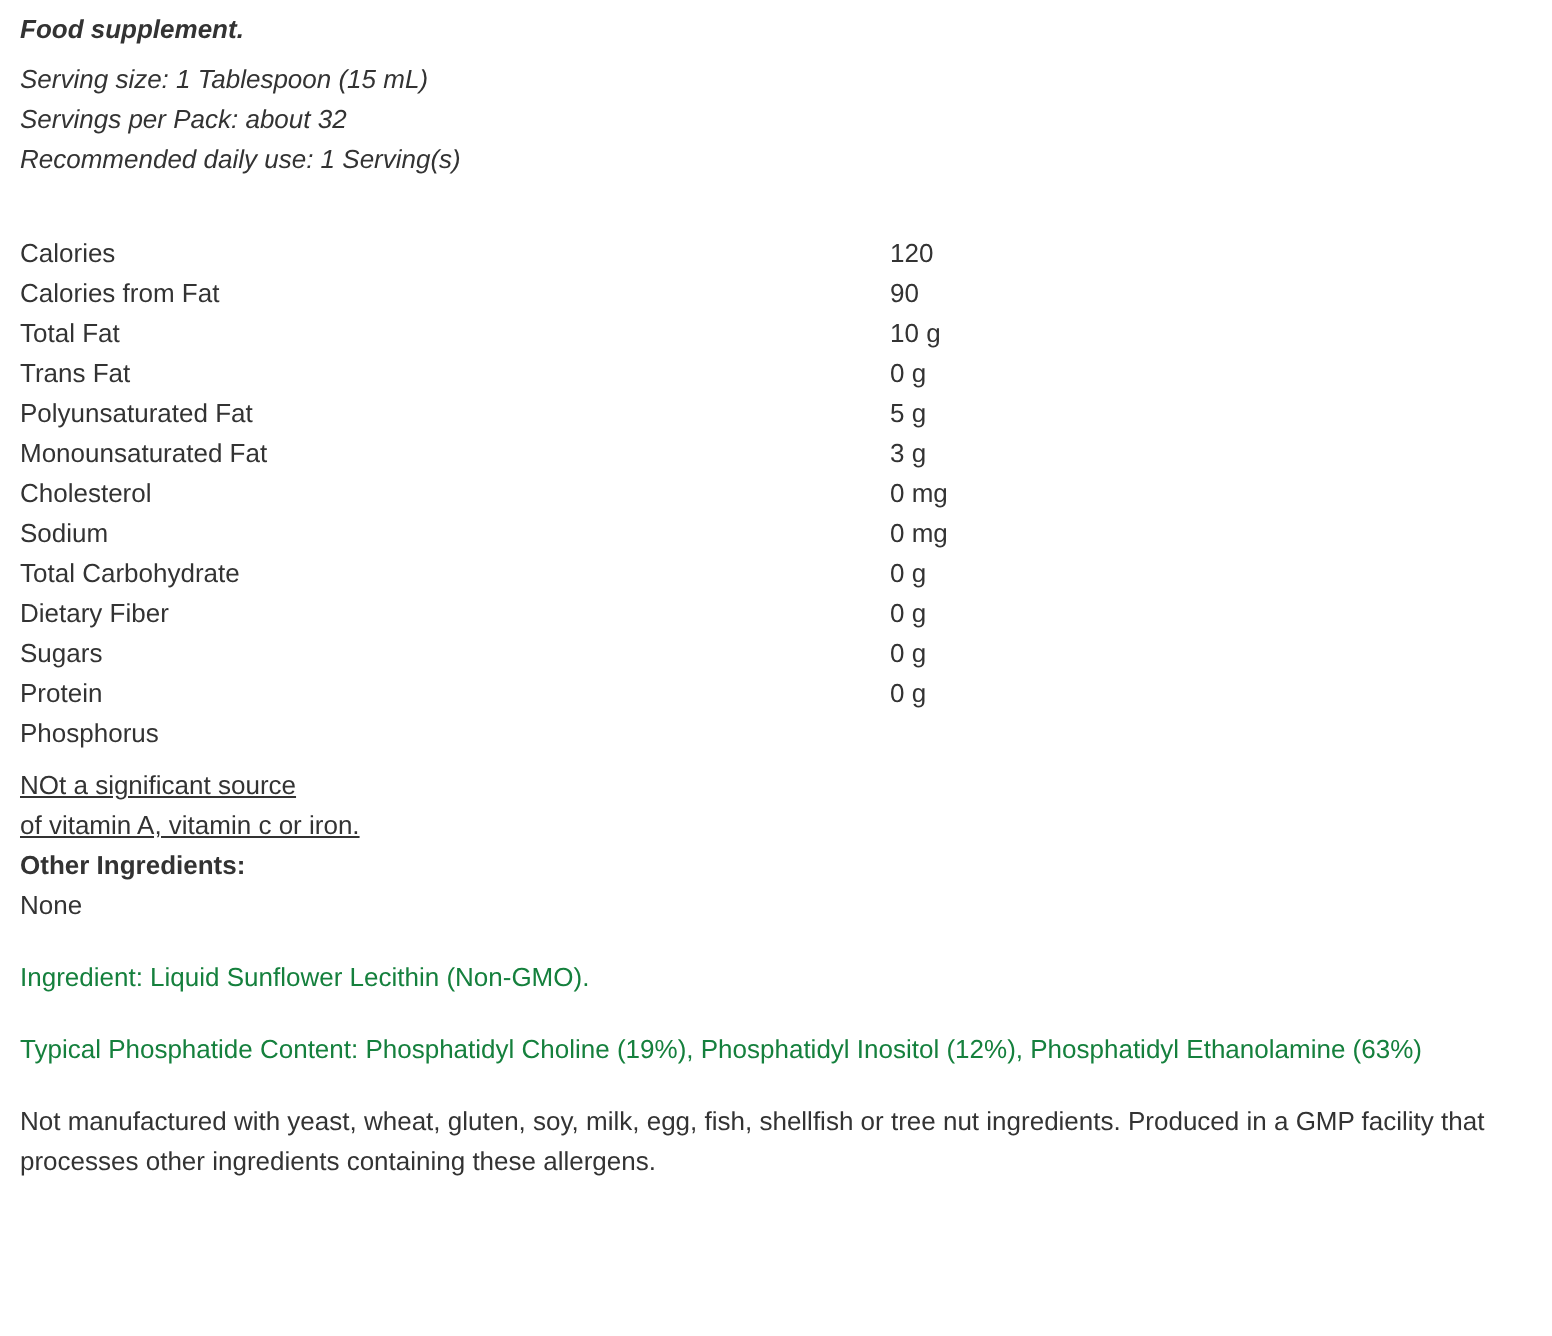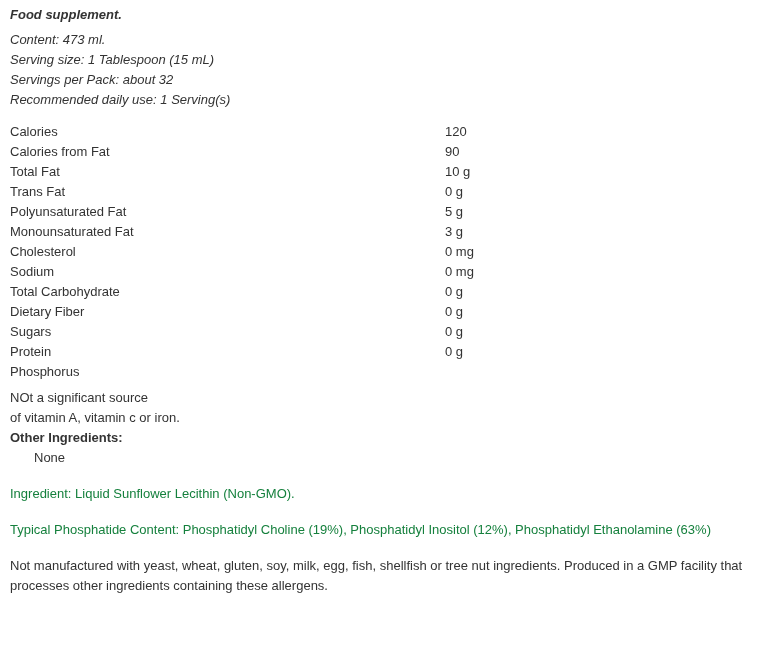--- a/index.html
+++ b/index.html
@@ -13,21 +13,21 @@
     font-family: "Liberation Sans", sans-serif;
     color: #333333;
     font-size: 13px;
     overflow: hidden;
   }
   .page {
     padding: 6px 10px 0 10px;
     box-sizing: border-box;
   }
   .header-block {
-    margin-bottom: 12px;
+    margin-bottom: 27px;
   }
   .supp-title {
     font-weight: bold;
     font-style: italic;
     font-size: 13px;
     color: #333333;
     margin: 0 0 6px 0;
     line-height: 18px;
   }
   .supp-meta {
@@ -51,32 +51,32 @@
   .nutrition-table td.label {
     width: 435px;
   }
   .nutrition-table td.value {
     width: auto;
   }
   .note-line {
     font-size: 13px;
     line-height: 20px;
     color: #333333;
+    text-decoration: underline;
   }
   .section-title {
     font-weight: bold;
     font-size: 13px;
     color: #333333;
     line-height: 20px;
   }
   .section-value {
     font-size: 13px;
     line-height: 20px;
     color: #333333;
-    margin-left: 24px;
   }
   .para {
     font-size: 13px;
     line-height: 20px;
     color: #15803d;
     margin-top: 16px;
   }
   .para-multiline {
     font-size: 13px;
     line-height: 20px;
@@ -85,21 +85,20 @@
     max-width: 762px;
   }
 </style>
 </head>
 <body>
 
 <div class="page">
 
   <div class="header-block">
     <div class="supp-title">Food supplement.</div>
-    <div class="supp-meta">Content: 473 ml.</div>
     <div class="supp-meta">Serving size: 1 Tablespoon (15 mL)</div>
     <div class="supp-meta">Servings per Pack: about 32</div>
     <div class="supp-meta">Recommended daily use: 1 Serving(s)</div>
   </div>
 
   <table class="nutrition-table">
     <tbody>
       <tr>
         <td class="label">Calories</td>
         <td class="value">120</td>

